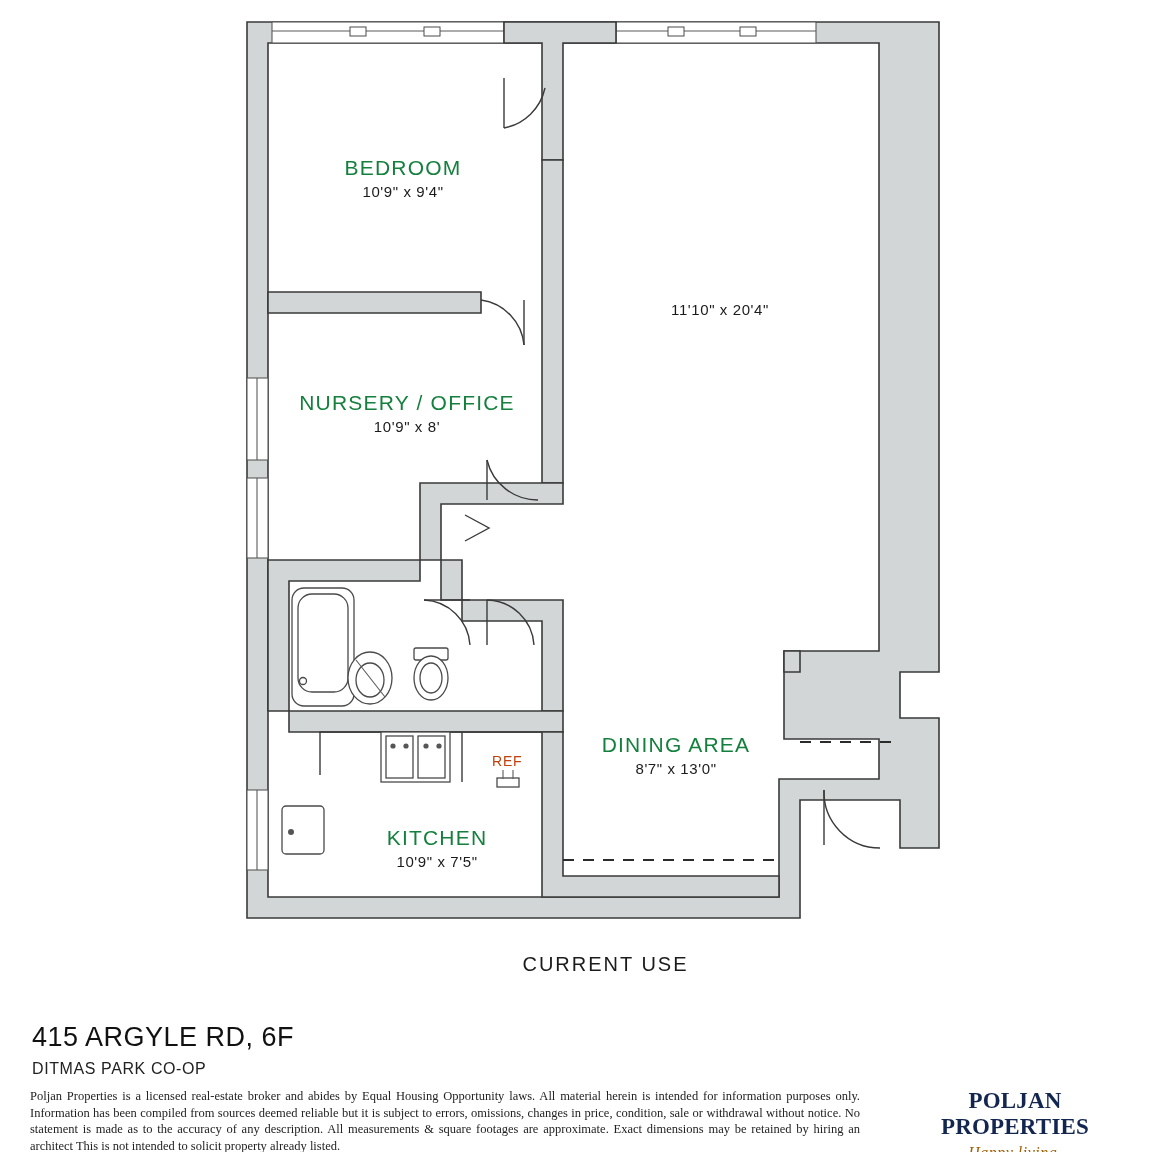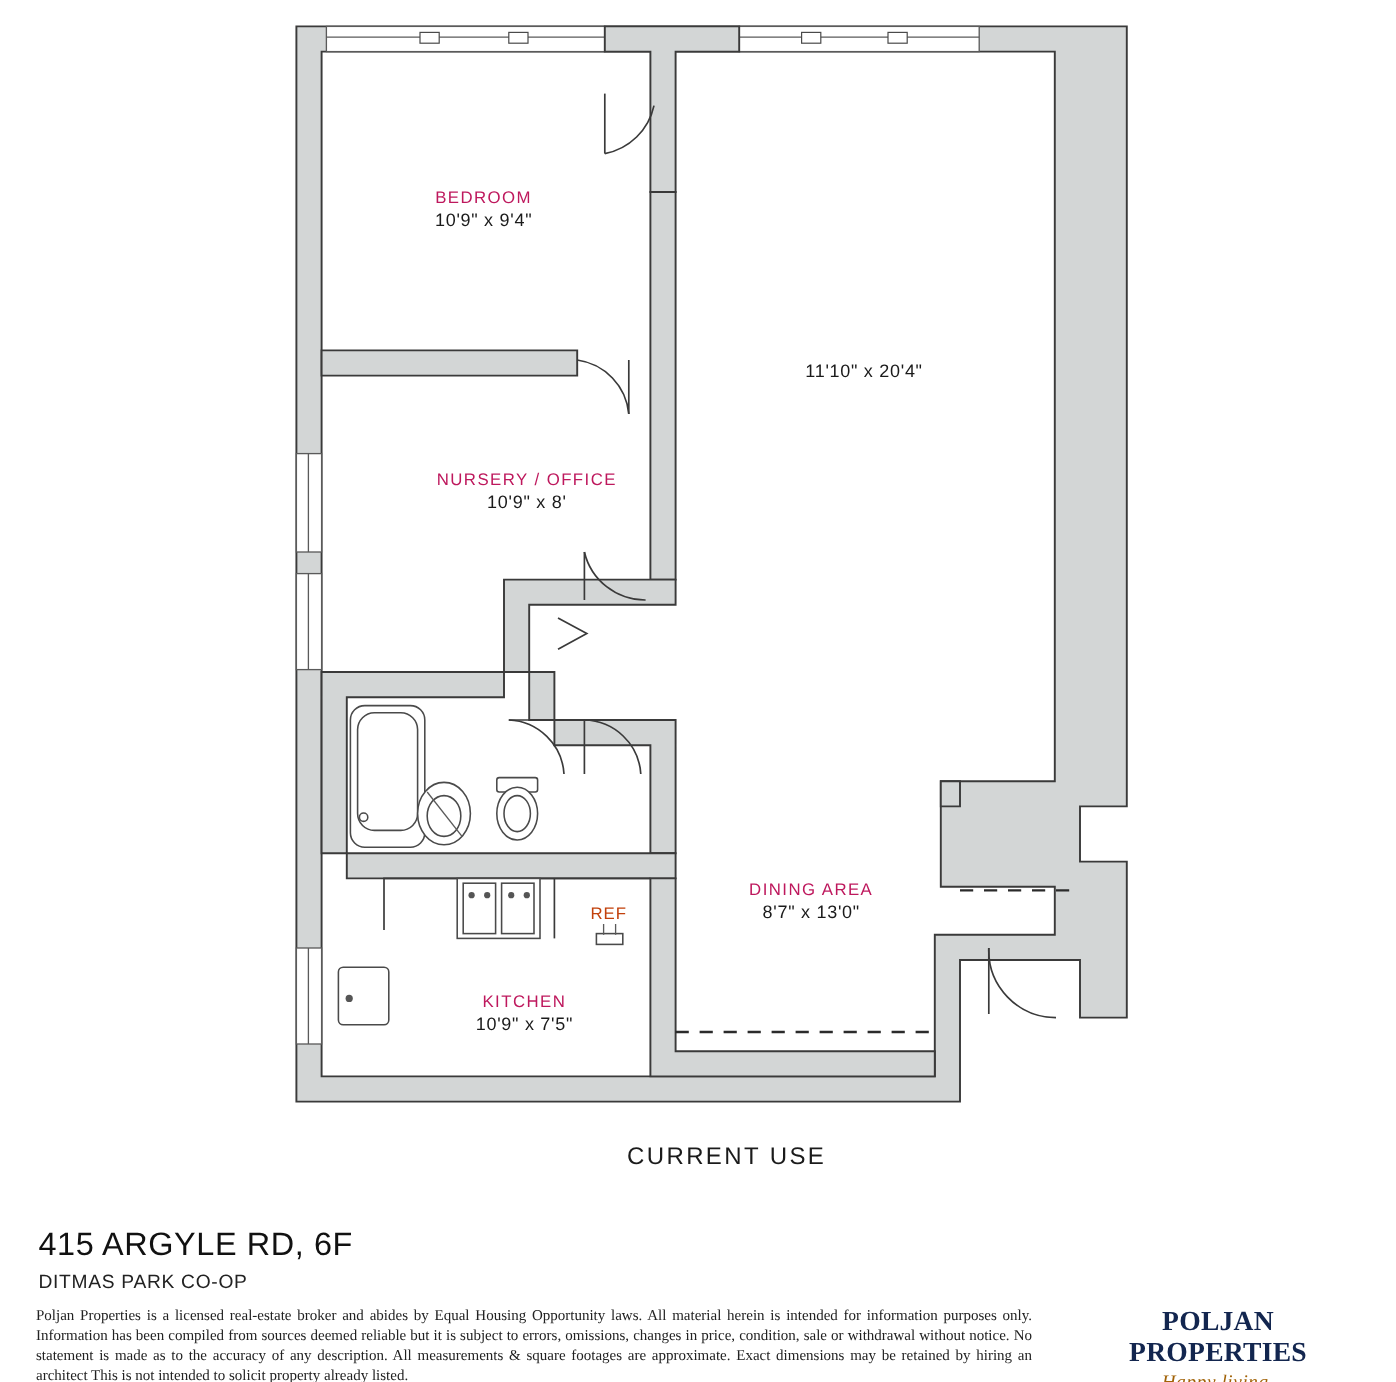--- a/index.html
+++ b/index.html
@@ -25,23 +25,23 @@
     display: block;
     width: 1163px;
     height: 1000px;
   }
   .room-label {
     position: absolute;
     text-align: center;
     white-space: nowrap;
   }
   .room-name {
-    font-size: 14px;
+    font-size: 21px;
     letter-spacing: 1.2px;
-    color: #be185d;
+    color: #15803d;
   }
   .room-dims {
     font-size: 15px;
     letter-spacing: 0.6px;
     color: #1b1b1b;
     margin-top: 3px;
   }
   .small-label {
     position: absolute;
     font-size: 14px;
@@ -266,21 +266,21 @@
     </div>
   </div>
 
   <div class="room-label" style="left:720px; top:298px; width:0;">
     <div style="position:relative; left:-150px; width:300px;">
       <div class="room-dims">11'10" x 20'4"</div>
     </div>
   </div>
 
   <div class="room-label" style="left:407px; top:391px; width:0;">
-    <div style="position:relative; left:-160px; width:320px;padding-left:32px;">
+    <div style="position:relative; left:-160px; width:320px;">
       <div class="room-name">NURSERY / OFFICE</div>
       <div class="room-dims">10'9" x 8'</div>
     </div>
   </div>
 
   <div class="room-label" style="left:676px; top:733px; width:0;">
     <div style="position:relative; left:-150px; width:300px;">
       <div class="room-name">DINING AREA</div>
       <div class="room-dims">8'7" x 13'0"</div>
     </div>

